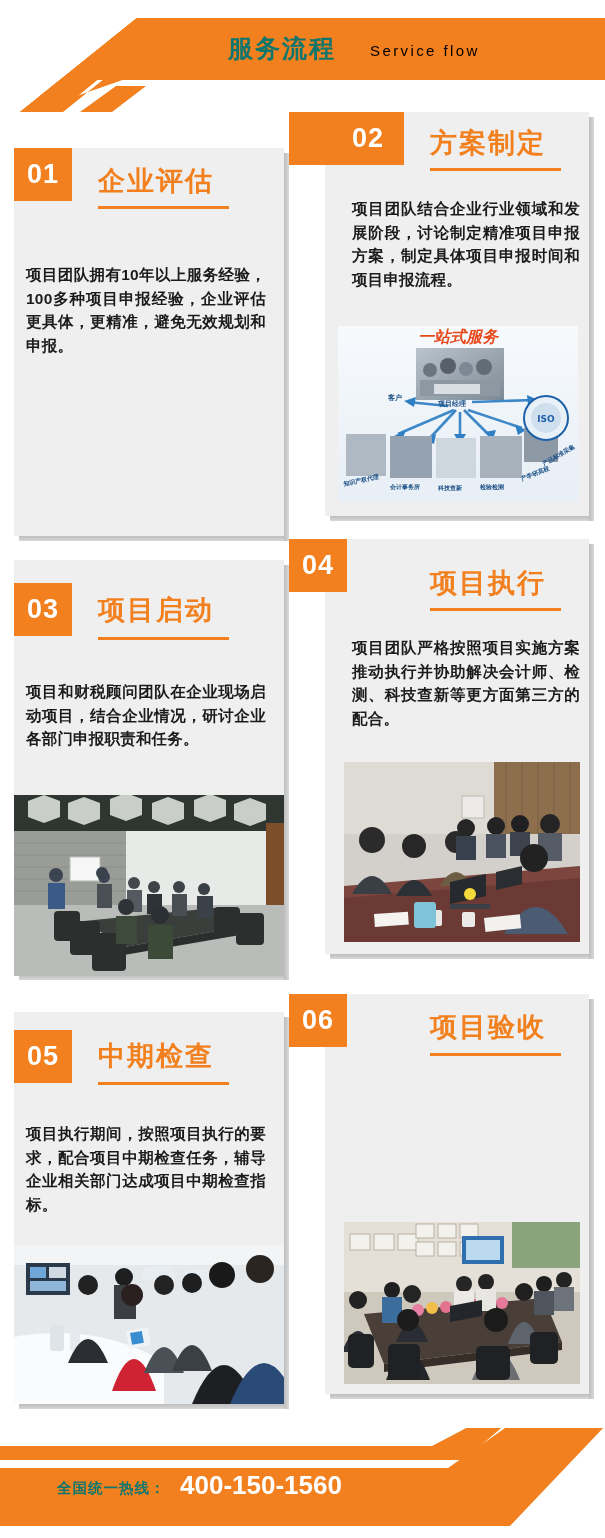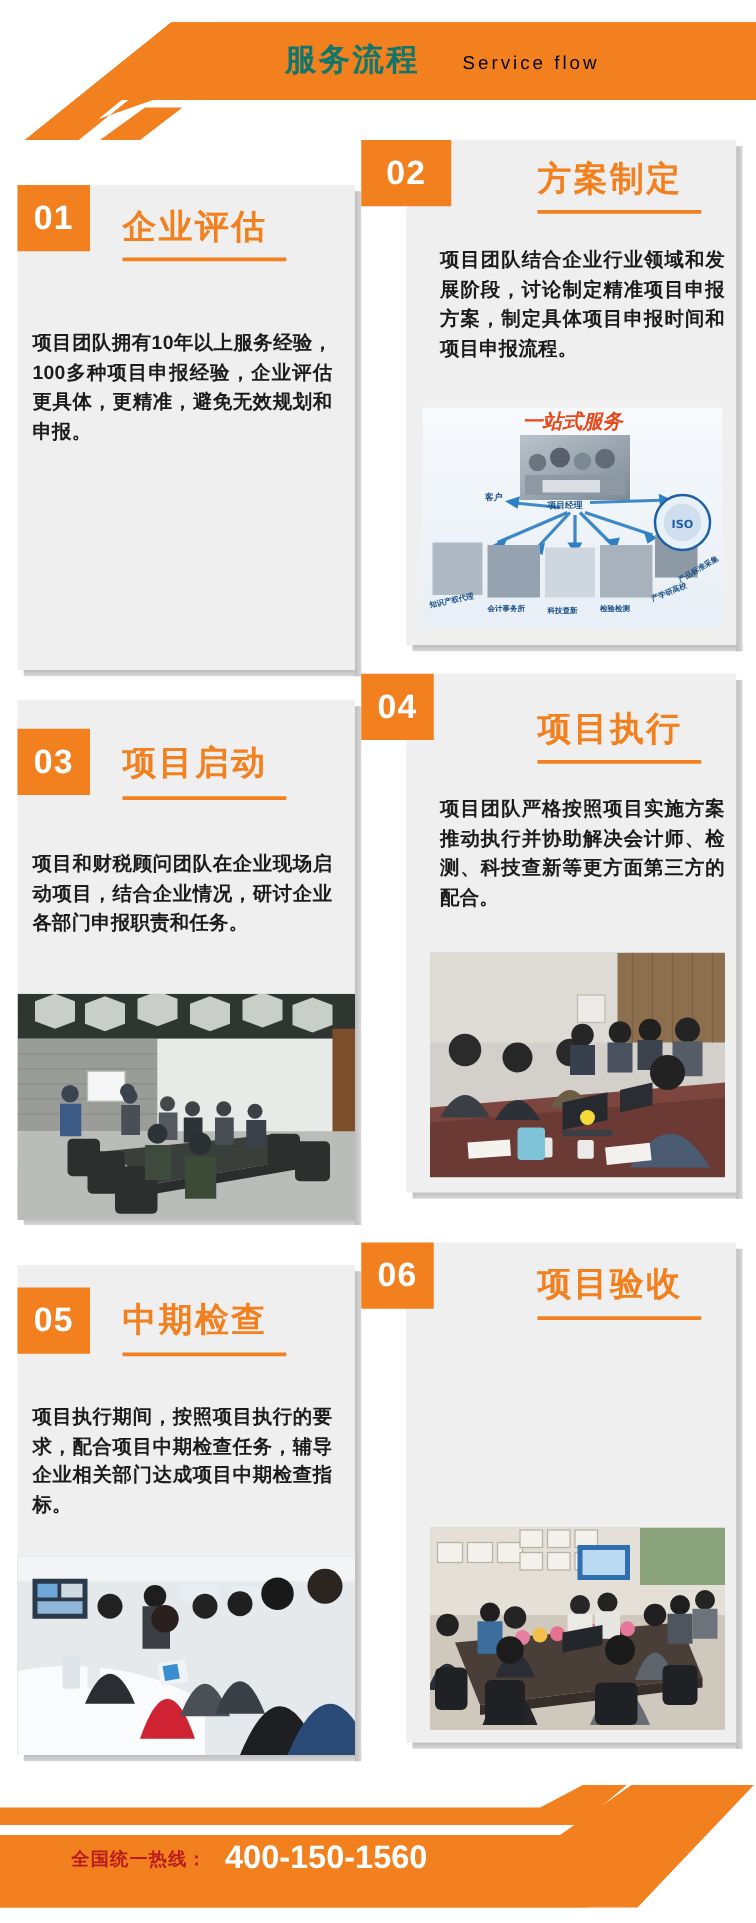--- a/index.html
+++ b/index.html
@@ -64,21 +64,21 @@
     position:absolute;display:flex;align-items:center;justify-content:center;
     text-align:center;color:#fff;font-weight:bold;line-height:1.05;
     clip-path:polygon(50% 0%,100% 25%,100% 75%,50% 100%,0% 75%,0% 25%);
     box-shadow:0 1px 2px rgba(0,0,0,.25);
   }
 
   
   .ftr{position:absolute;left:0;top:1428px;width:605px;height:110px;}
   .ftr svg{position:absolute;left:0;top:0;}
   .ftr-label{
-    position:absolute;left:57px;top:1481px;color:#b91c1c;
+    position:absolute;left:57px;top:1481px;color:#0f766e;
     font-size:14.5px;font-weight:bold;letter-spacing:1px;
     line-height:1;white-space:nowrap;z-index:4;
   }
   .ftr-phone{
     position:absolute;left:180px;top:1472px;color:#fff;
     font-size:26px;font-weight:bold;letter-spacing:0px;
     line-height:1;white-space:nowrap;z-index:4;
   }
 </style>
 </head>
@@ -106,21 +106,21 @@
   <div class="card" style="left:14px;top:148px;width:270px;height:388px;">
   </div>
   <div class="badge" style="left:14px;top:148px;width:58px;height:53px;">01</div>
   <div class="ctitle" style="left:98px;top:168px;">企业评估</div>
   <div class="crule" style="left:98px;top:206px;width:131px;"></div>
   <div class="cbody" style="left:26px;top:235px;width:240px;margin-top:28px;">项目团队拥有10年以上服务经验，100多种项目申报经验，企业评估更具体，更精准，避免无效规划和申报。</div>
 
 
   <div class="card" style="left:325px;top:112px;width:264px;height:404px;">
   </div>
-  <div class="badge" style="left:289px;top:112px;width:72px;height:53px;">02</div>
+  <div class="badge" style="left:289px;top:112px;width:72px;height:53px;padding-left:43px;">02</div>
   <div class="ctitle" style="left:430px;top:130px;">方案制定</div>
   <div class="crule" style="left:430px;top:168px;width:131px;"></div>
   <div class="cbody" style="left:352px;top:197px;width:228px;">项目团队结合企业行业领域和发展阶段，讨论制定精准项目申报方案，制定具体项目申报时间和项目申报流程。</div>
 
   <div class="photo" style="left:338px;top:326px;width:240px;height:176px;background:#f4f6f8;">
     <svg width="240" height="176" viewBox="0 0 240 176">
       <defs>
         <linearGradient id="sky" x1="0" y1="0" x2="0" y2="1">
           <stop offset="0" stop-color="#f7fafd"></stop>
             <stop offset="1" stop-color="#e7eef5"></stop>

